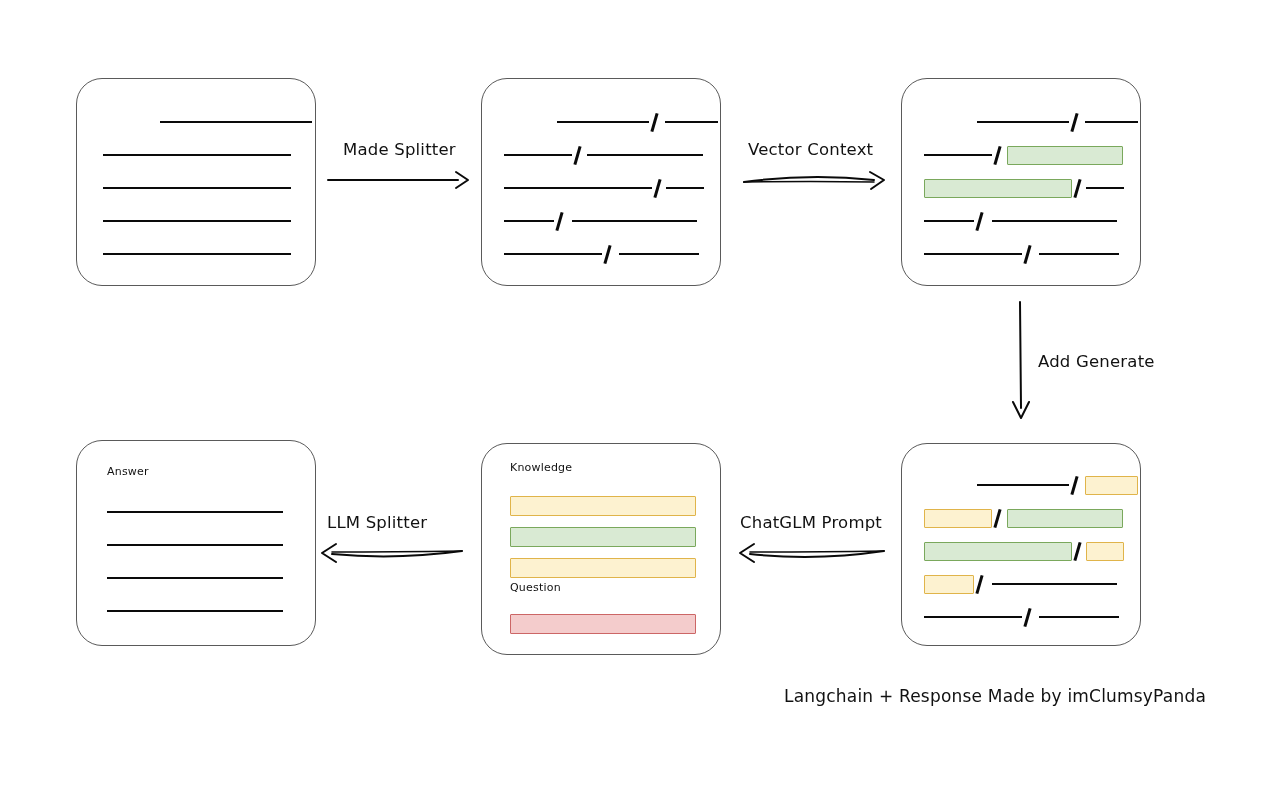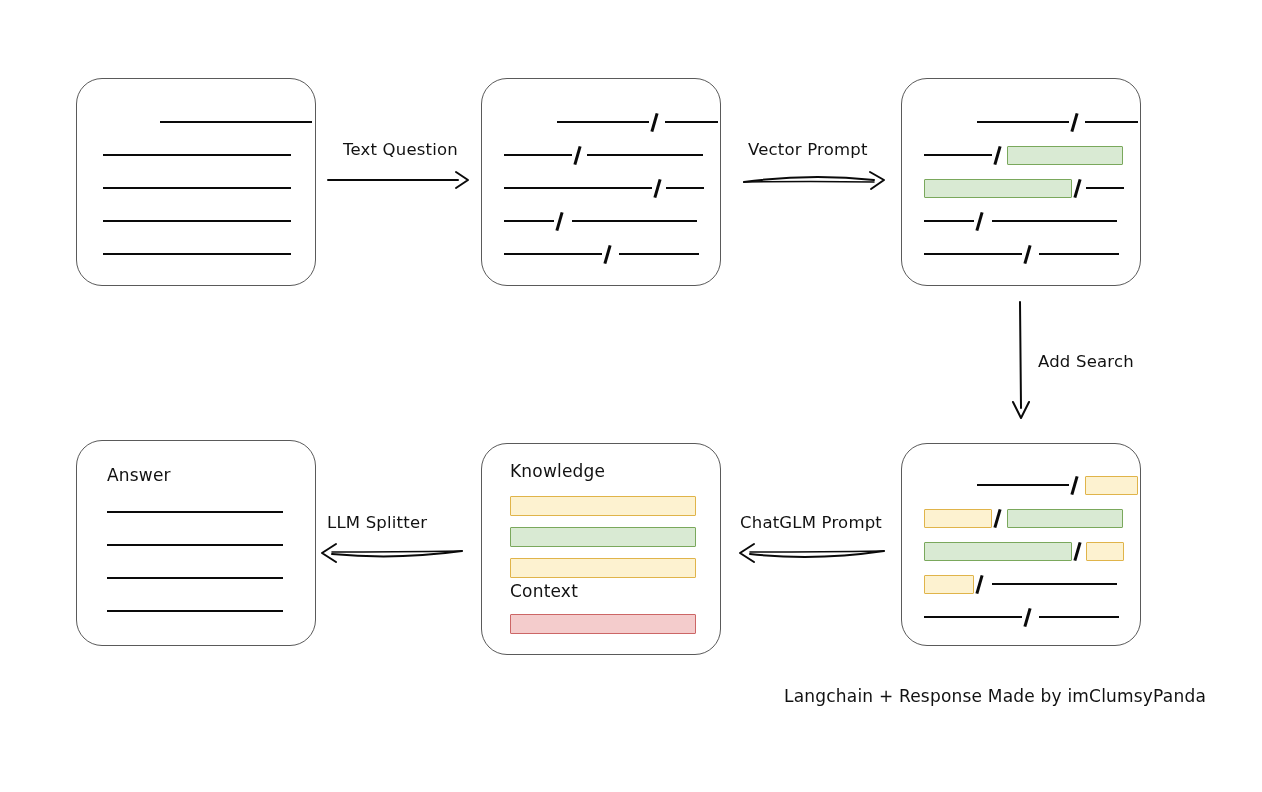--- a/index.html
+++ b/index.html
@@ -87,21 +87,21 @@
   }
   .chunk.red {
     background: #f4cccc;
     border: 1.4px solid #cc6666;
   }
 
   
   .box-label {
     position: absolute;
     font-family: "DejaVu Sans", sans-serif;
-    font-size: 17px;
+    font-size: 11px;
     font-weight: 400;
     letter-spacing: 0.2px;
     color: #111111;
     white-space: nowrap;
   }
 
   
   .bar-row {
     position: absolute;
     height: 20px;
@@ -267,62 +267,62 @@
 </div>
 
 <div class="doc-box" id="node-prompt" style="left:481px; top:443px; width:240px; height:212px;text-align:center;">
   <div class="box-inner">
     <div class="box-label" style="left:28px; top:17px;">Knowledge</div>
     <div id="knowledge-bars">
         <div class="bar-row chunk yellow" style="left: 28px; top: 52px; width: 186px; position: absolute;"></div>
         <div class="bar-row chunk green" style="left: 28px; top: 83px; width: 186px; position: absolute;"></div>
         <div class="bar-row chunk yellow" style="left: 28px; top: 114px; width: 186px; position: absolute;"></div>
       </div>
-    <div class="box-label" style="left:28px; top:137px;">Context</div>
+    <div class="box-label" style="left:28px; top:137px;">Question</div>
     <div id="question-bars">
         <div class="bar-row chunk red" style="left: 28px; top: 170px; width: 186px; position: absolute;"></div>
       </div>
   </div>
 </div>
 
 <div class="doc-box" id="node-answer" style="left:76px; top:440px; width:240px; height:206px;">
   <div class="box-inner">
     <div class="box-label" style="left:30px; top:24px;">Answer</div>
     <div id="answer-lines">
         <div class="seg" style="position: absolute; left: 30px; top: 70px; width: 176px;"></div>
         <div class="seg" style="position: absolute; left: 30px; top: 103px; width: 176px;"></div>
         <div class="seg" style="position: absolute; left: 30px; top: 136px; width: 176px;"></div>
         <div class="seg" style="position: absolute; left: 30px; top: 169px; width: 176px;"></div>
       </div>
   </div>
 </div>
 
 <div class="arrow-group" style="left:326px; top:140px; width:150px; height:50px;">
-  <div class="arrow-label" style="left:17px; top:0px;">Text Question</div>
+  <div class="arrow-label" style="left:17px; top:0px;">Made Splitter</div>
   <svg class="arrow-svg" width="150" height="26" style="left:0; top:28px;">
     <path d="M2,12 L132,12" stroke="#0a0a0a" stroke-width="2" fill="none" stroke-linecap="round"></path>
     <path d="M130,4 L142,12 L130,20" stroke="#0a0a0a" stroke-width="2" fill="none" stroke-linejoin="round" stroke-linecap="round"></path>
   </svg>
 </div>
 
 <div class="arrow-group" style="left:742px; top:140px; width:150px; height:50px;">
-  <div class="arrow-label" style="left:6px; top:0px;">Vector Prompt</div>
+  <div class="arrow-label" style="left:6px; top:0px;">Vector Context</div>
   <svg class="arrow-svg" width="150" height="26" style="left:0; top:28px;">
     <path d="M2,14 Q68,5 132,12" stroke="#0a0a0a" stroke-width="2" fill="none" stroke-linecap="round"></path>
     <path d="M2,14 Q70,13 132,14" stroke="#0a0a0a" stroke-width="1.6" fill="none" stroke-linecap="round"></path>
     <path d="M128,4 L142,12 L129,21" stroke="#0a0a0a" stroke-width="2" fill="none" stroke-linejoin="round" stroke-linecap="round"></path>
   </svg>
 </div>
 
 <div class="arrow-group" style="left:1000px; top:300px; width:180px; height:125px;">
   <svg class="arrow-svg" width="40" height="122" style="left:0; top:0;">
     <path d="M20,2 L21,108" stroke="#0a0a0a" stroke-width="2" fill="none" stroke-linecap="round"></path>
     <path d="M13,102 L21,118 L29,102" stroke="#0a0a0a" stroke-width="2" fill="none" stroke-linejoin="round" stroke-linecap="round"></path>
   </svg>
-  <div class="arrow-label" style="left:38px; top:52px;">Add Search</div>
+  <div class="arrow-label" style="left:38px; top:52px;">Add Generate</div>
 </div>
 
 <div class="arrow-group" style="left:738px; top:513px; width:155px; height:50px;">
   <div class="arrow-label" style="left:2px; top:0px;">ChatGLM Prompt</div>
   <svg class="arrow-svg" width="150" height="26" style="left:0; top:28px;">
     <path d="M146,10 Q78,20 12,13" stroke="#0a0a0a" stroke-width="2" fill="none" stroke-linecap="round"></path>
     <path d="M146,10 Q76,11 12,11" stroke="#0a0a0a" stroke-width="1.6" fill="none" stroke-linecap="round"></path>
     <path d="M16,3 L2,12 L16,21" stroke="#0a0a0a" stroke-width="2" fill="none" stroke-linejoin="round" stroke-linecap="round"></path>
   </svg>
 </div>

